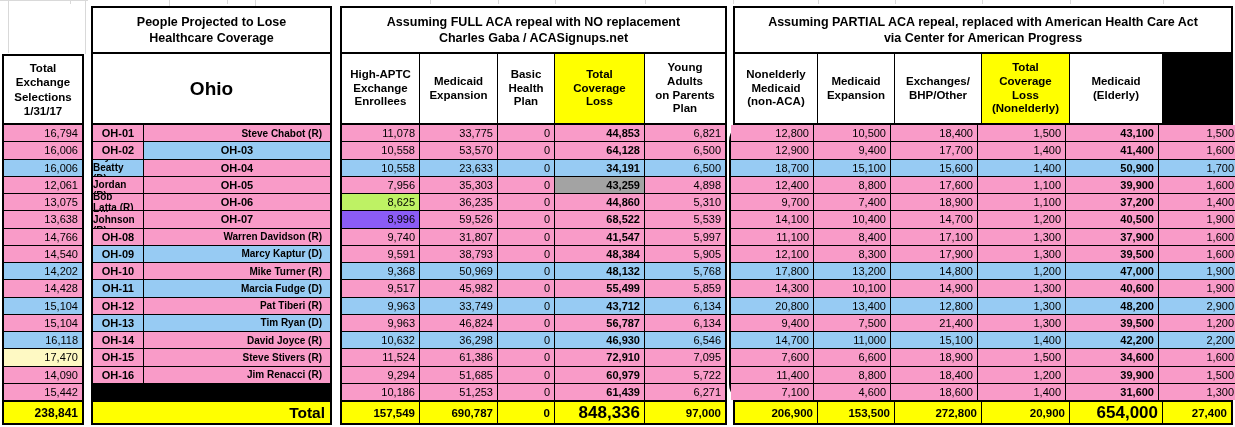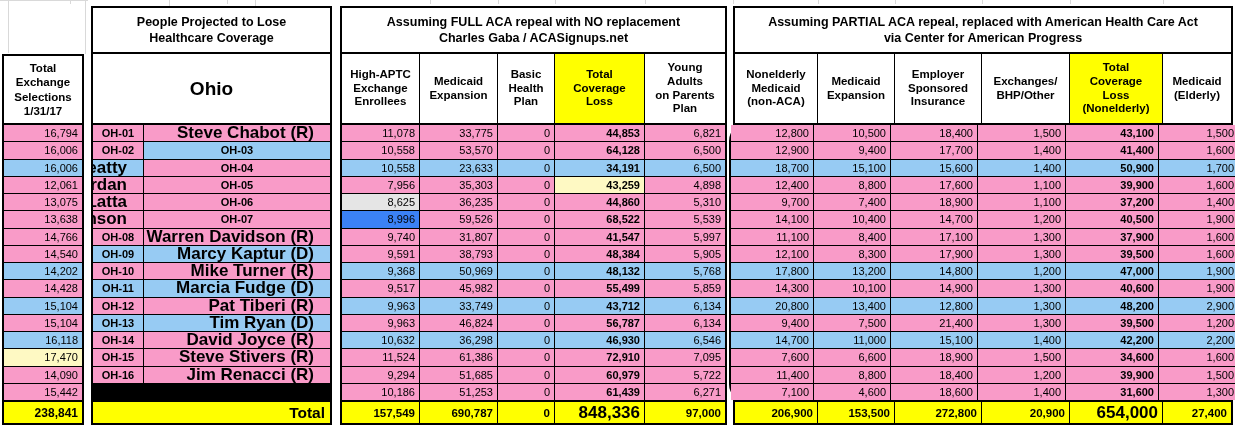--- a/index.html
+++ b/index.html
@@ -13,21 +13,21 @@
   .title{font-size:12.5px;line-height:1.3;}
   .state{font-size:19px;}
   .lefthead{font-size:11.5px;line-height:1.25;}
   
   .grid{position:absolute;display:grid;background:#000;gap:1px;padding:2px;box-sizing:border-box;}
   .cell{background:#fff;display:flex;align-items:center;overflow:hidden;}
   .hcell{font-weight:bold;font-size:11.5px;line-height:1.18;justify-content:center;
          text-align:center;white-space:pre-line;}
   .num{justify-content:flex-end;padding-right:4px;font-size:11px;}
   .dist{justify-content:center;font-weight:bold;font-size:11px;}
-  .name{justify-content:flex-end;padding-right:16px;font-weight:bold;font-size:17px;}
+  .name{justify-content:flex-end;padding-right:8px;font-weight:bold;font-size:10px;}
   .emph{font-weight:bold;}
   .yellow{background:var(--yellow,#FFFF00);}
   .total .cell{background:var(--yellow,#FFFF00);font-weight:bold;font-size:11.5px;}
   .total .big{font-size:17px;}
   .total .label{font-size:15.5px;padding-right:5px;}
 </style>
 </head>
 <body>
 
 <div class="canvas">
@@ -148,28 +148,28 @@
       <div class="cell num emph" style="background: rgb(249, 155, 200);">64,128</div>
       <div class="cell num" style="background: rgb(249, 155, 200);">6,500</div>
       <div class="cell num" style="background: rgb(151, 203, 243);">10,558</div>
       <div class="cell num" style="background: rgb(151, 203, 243);">23,633</div>
       <div class="cell num" style="background: rgb(151, 203, 243);">0</div>
       <div class="cell num emph" style="background: rgb(151, 203, 243);">34,191</div>
       <div class="cell num" style="background: rgb(151, 203, 243);">6,500</div>
       <div class="cell num" style="background: rgb(249, 155, 200);">7,956</div>
       <div class="cell num" style="background: rgb(249, 155, 200);">35,303</div>
       <div class="cell num" style="background: rgb(249, 155, 200);">0</div>
-      <div class="cell num emph" style="background: #fef9c3;">43,259</div>
+      <div class="cell num emph" style="background: #a3a3a3;">43,259</div>
       <div class="cell num" style="background: rgb(249, 155, 200);">4,898</div>
-      <div class="cell num" style="background: #e5e5e5;">8,625</div>
+      <div class="cell num" style="background: #bef264;">8,625</div>
       <div class="cell num" style="background: rgb(249, 155, 200);">36,235</div>
       <div class="cell num" style="background: rgb(249, 155, 200);">0</div>
       <div class="cell num emph" style="background: rgb(249, 155, 200);">44,860</div>
       <div class="cell num" style="background: rgb(249, 155, 200);">5,310</div>
-      <div class="cell num" style="background: #3b82f6;">8,996</div>
+      <div class="cell num" style="background: #8b5cf6;">8,996</div>
       <div class="cell num" style="background: rgb(249, 155, 200);">59,526</div>
       <div class="cell num" style="background: rgb(249, 155, 200);">0</div>
       <div class="cell num emph" style="background: rgb(249, 155, 200);">68,522</div>
       <div class="cell num" style="background: rgb(249, 155, 200);">5,539</div>
       <div class="cell num" style="background: rgb(249, 155, 200);">9,740</div>
       <div class="cell num" style="background: rgb(249, 155, 200);">31,807</div>
       <div class="cell num" style="background: rgb(249, 155, 200);">0</div>
       <div class="cell num emph" style="background: rgb(249, 155, 200);">41,547</div>
       <div class="cell num" style="background: rgb(249, 155, 200);">5,997</div>
       <div class="cell num" style="background: rgb(249, 155, 200);">9,591</div>
@@ -227,23 +227,20 @@
   </div>
 
   <div class="box title" style="left:733px;top:6px;width:500px;height:48px;">Assuming PARTIAL ACA repeal, replaced with American Health Care Act
 via Center for American Progress</div>
   <div class="grid" style="left:733px;top:52px;width:500px;height:73px;grid-template-columns:82px 76px 86px 87px 92px 1fr;">
     <div class="cell hcell">Nonelderly
 Medicaid
 (non-ACA)</div>
     <div class="cell hcell">Medicaid
 Expansion</div>
-    <div class="cell hcell">Employer
-Sponsored
-Insurance</div>
     <div class="cell hcell">Exchanges/
 BHP/Other</div>
     <div class="cell hcell yellow">Total
 Coverage
 Loss
 (Nonelderly)</div>
     <div class="cell hcell">Medicaid
 (Elderly)</div>
   </div>
   <div class="grid" id="gridD" style="left:729px;top:123px;width:511px;height:279px;grid-template-columns:82px 76px 86px 87px 92px 1fr;grid-template-rows:repeat(16,1fr);border-radius:18px;">

